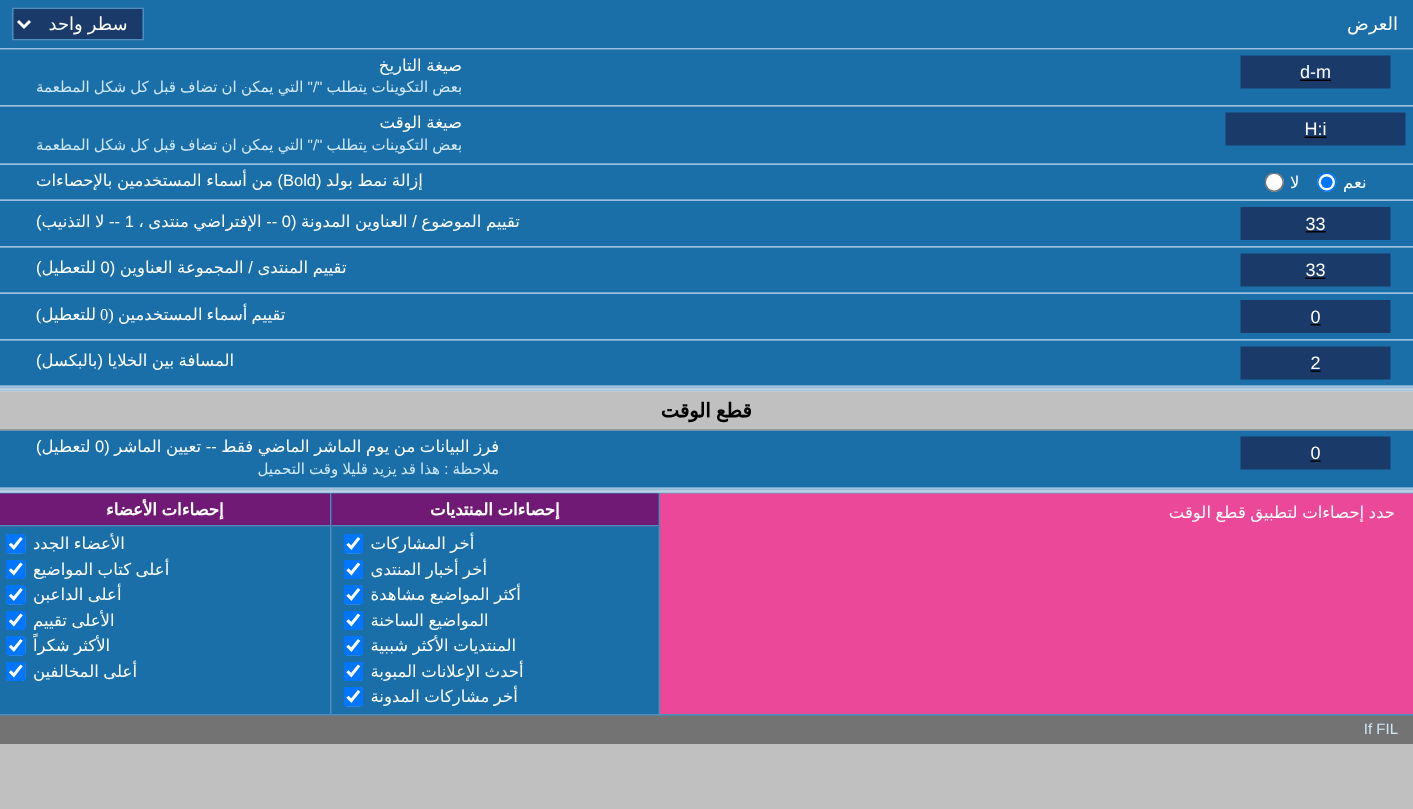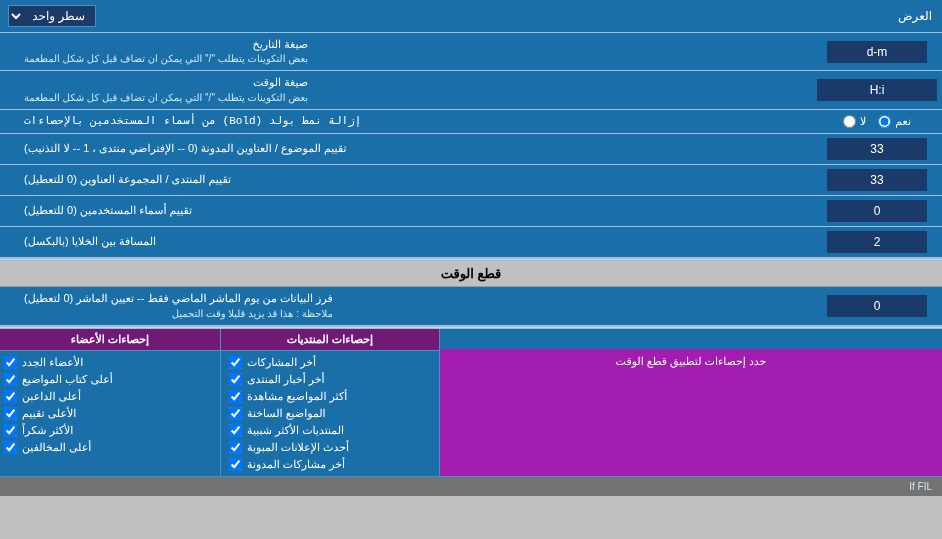--- a/index.html
+++ b/index.html
@@ -31,23 +31,23 @@
       text-align: right;
     }
     .label-cell .sub-label {
       font-size: 10px;
       color: #d0e8f8;
       display: block;
     }
     .input-cell {
       background: #1a6fa8;
       display: flex;
-      align-items: center;
       justify-content: center;
       padding: 4px 6px;
+      text-decoration: underline;
     }
     .input-box {
       background: #1a3a6a;
       color: #fff;
       border: none;
       padding: 3px 8px;
       font-size: 12px;
       text-align: center;
       direction: ltr;
       font-family: Arial, sans-serif;
@@ -180,21 +180,21 @@
     <div class="radio-cell" style="width:130px;">
       <label class="radio-label">
         <span>نعم</span>
         <input type="radio" name="bold" value="yes" checked="" style="">
       </label>
       <label class="radio-label">
         <span>لا</span>
         <input type="radio" name="bold" value="no" style="">
       </label>
     </div>
-    <div class="label-cell" style="flex:1;font-family:Liberation Mono, monospace;">
+    <div class="label-cell" style="flex:1;">
       <span>إزالة نمط بولد (Bold) من أسماء المستخدمين بالإحصاءات</span>
     </div>
   </div>
 
   <div class="row">
     <div class="input-cell" style="width:130px;">
       <input class="input-box" type="text" value="33" style="width: 100px;">
     </div>
     <div class="label-cell" style="flex:1;">
       <span>تقييم الموضوع / العناوين المدونة (0 -- الإفتراضي منتدى ، 1 -- لا التذنيب)</span>
@@ -207,21 +207,21 @@
     </div>
     <div class="label-cell" style="flex:1;">
       <span>تقييم المنتدى / المجموعة العناوين (0 للتعطيل)</span>
     </div>
   </div>
 
   <div class="row">
     <div class="input-cell" style="width:130px;">
       <input class="input-box" type="text" value="0" style="width: 100px;">
     </div>
-    <div class="label-cell" style="flex:1;">
+    <div class="label-cell" style="flex:1;font-family:Liberation Serif, serif;">
       <span>تقييم أسماء المستخدمين (0 للتعطيل)</span>
     </div>
   </div>
 
   <div class="row">
     <div class="input-cell" style="width:130px;">
       <input class="input-box" type="text" value="2" style="width: 100px;">
     </div>
     <div class="label-cell" style="flex:1;">
       <span>المسافة بين الخلايا (بالبكسل)</span>
@@ -243,21 +243,21 @@
         <span>فرز البيانات من يوم الماشر الماضي فقط -- تعيين الماشر (0 لتعطيل)</span>
         <span class="sub-label">ملاحظة : هذا قد يزيد قليلا وقت التحميل</span>
       </div>
     </div>
   </div>
 
   <div class="divider-row"></div>
 
   <div style="display:flex; background:#1a6fa8;">
 
-    <div class="limit-label" style="flex:1; background:#a21caf; padding:6px 12px; text-align:right; color:#fff; font-size:11px; display:flex; align-items:flex-start; justify-content:center;margin-top:20px;">
+    <div class="limit-label" style="flex:1; background:#ec4899; padding:6px 12px; text-align:right; color:#fff; font-size:11px; display:flex; align-items:flex-start; justify-content:flex-start;">
       <span>حدد إحصاءات لتطبيق قطع الوقت</span>
     </div>
 
     <div style="background:#1a6fa8; border-right:1px solid #4a8fc0; border-left:1px solid #4a8fc0; min-width:220px;">
       <div class="checkbox-col-header">إحصاءات المنتديات</div>
       <div style="padding:3px 8px;">
         <div class="checkbox-item">
           <span>أخر المشاركات</span>
           <input type="checkbox" checked="" style="">
         </div>

